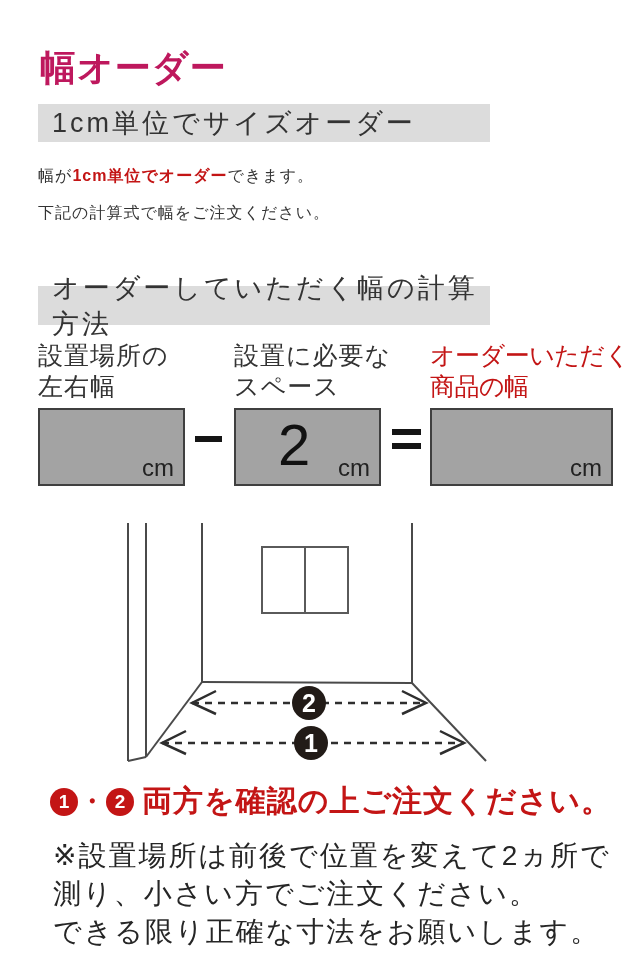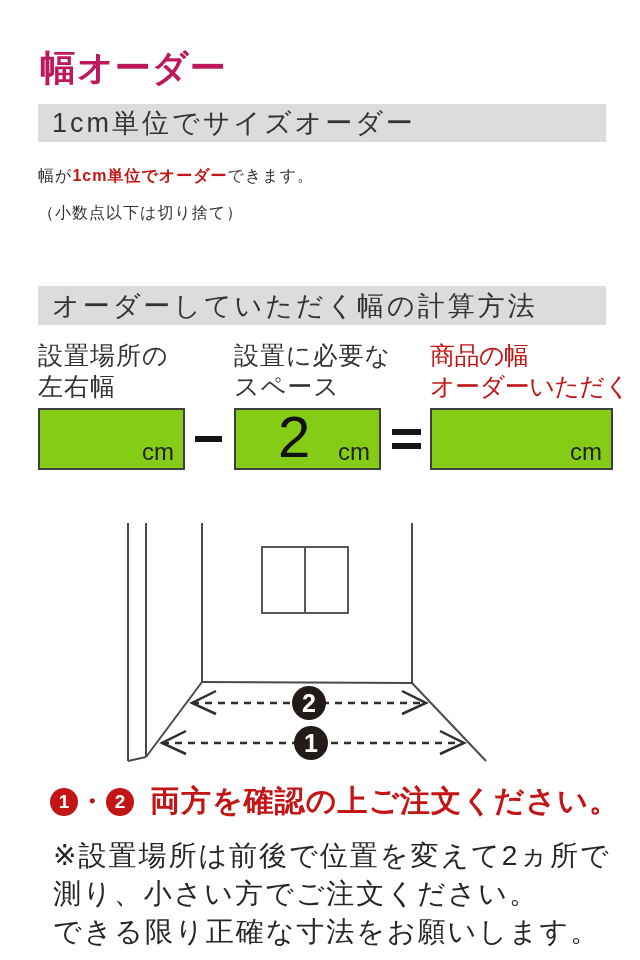--- a/index.html
+++ b/index.html
@@ -10,92 +10,92 @@
     --ink:#2b2b2b;
   }
   *{margin:0;padding:0;box-sizing:border-box;}
   html,body{background:#fff;}
   body{font-family:"Liberation Sans","DejaVu Sans",sans-serif;color:var(--ink);}
   .page{position:relative;width:640px;height:960px;background:#fff;overflow:hidden;}
 
   .page-title{position:absolute;left:40px;top:44px;font-size:36px;font-weight:bold;
     color:#be185d;letter-spacing:1px;}
 
-  .banner{position:absolute;left:38px;width:568px;background:var(--banner-gray);
+  .banner{position:absolute;left:38px;width:452px;background:var(--banner-gray);
     color:#333;font-size:27px;letter-spacing:3px;display:flex;align-items:center;
     padding-left:14px;}
   .banner-1{top:104px;height:38px;}
   .banner-2{top:286px;height:39px;}
 
   .intro{position:absolute;left:38px;top:157px;font-size:16px;line-height:37px;
     letter-spacing:1px;color:#333;}
   .intro .hl{color:var(--accent-red);font-weight:bold;}
 
   .calc-label{position:absolute;top:340px;font-size:25px;line-height:31px;
     letter-spacing:1px;color:#333;}
   .calc-label.lbl1{left:38px;}
   .calc-label.lbl2{left:234px;}
   .calc-label.lbl3{left:430px;color:var(--accent-red);letter-spacing:-0.5px;}
 
-  .calc-box{position:absolute;top:408px;height:62px;border:2px solid #3f3f3f;background:#84cc16;}
+  .calc-box{position:absolute;top:408px;height:78px;border:2px solid #3f3f3f;background:#a3a3a3;}
   .box-1{left:38px;width:147px;}
   .box-2{left:234px;width:147px;}
   .box-3{left:430px;width:183px;}
   .calc-box .unit{position:absolute;right:9px;bottom:2px;font-size:24px;color:#222;}
   .box-2 .big-val{position:absolute;left:42px;top:50%;transform:translateY(-53%);
     font-size:58px;color:#111;}
 
   .op-minus{position:absolute;left:195px;top:436px;width:27px;height:6px;background:#151515;}
   .op-eq-a{position:absolute;left:392px;top:429px;width:29px;height:6px;background:#151515;}
   .op-eq-b{position:absolute;left:392px;top:443px;width:29px;height:6px;background:#151515;}
 
   .room-svg{position:absolute;left:0;top:495px;}
 
   .warn-heading{position:absolute;left:50px;top:781px;display:flex;align-items:center;
     color:var(--accent-red);font-weight:bold;}
   .warn-badge{width:28px;height:28px;border-radius:50%;background:var(--accent-red);
     color:#fff;font-size:19px;font-weight:bold;display:flex;align-items:center;
     justify-content:center;flex:0 0 auto;}
   .warn-sep{font-size:26px;margin:0 1px;}
-  .warn-text{font-size:30px;letter-spacing:1px;margin-left:16px;}
+  .warn-text{font-size:30px;letter-spacing:1px;margin-left:8px;}
 
   .notes{position:absolute;left:53px;top:837px;font-size:28px;line-height:38px;
     letter-spacing:2px;color:#262626;}
 </style>
 </head>
 <body>
 
 <div class="page">
 
   <h1 class="page-title">幅オーダー</h1>
 
   <div class="banner banner-1">
     <span>1cm単位でサイズオーダー</span>
   </div>
 
   <div class="intro">
     <div><span>幅が</span><span class="hl">1cm単位でオーダー</span><span>できます。</span></div>
-    <div>（小数点以下は切り捨て）</div>
+    <div>下記の計算式で幅をご注文ください。</div>
   </div>
 
   <div class="banner banner-2">
     <span>オーダーしていただく幅の計算方法</span>
   </div>
 
   <div class="calc-label lbl2">
     <div>設置に必要な</div>
     <div>スペース</div>
   </div>
   <div class="calc-label lbl1">
     <div>設置場所の</div>
     <div>左右幅</div>
   </div>
   <div class="calc-label lbl3">
+    <div>オーダーいただく</div>
     <div>商品の幅</div>
-    <div>オーダーいただく</div>
   </div>
 
   <div class="calc-box box-1">
     <span class="unit">cm</span>
   </div>
   <div class="op-minus" aria-label="−"></div>
   <div class="calc-box box-2">
     <span class="big-val">2</span>
     <span class="unit">cm</span>
   </div>

